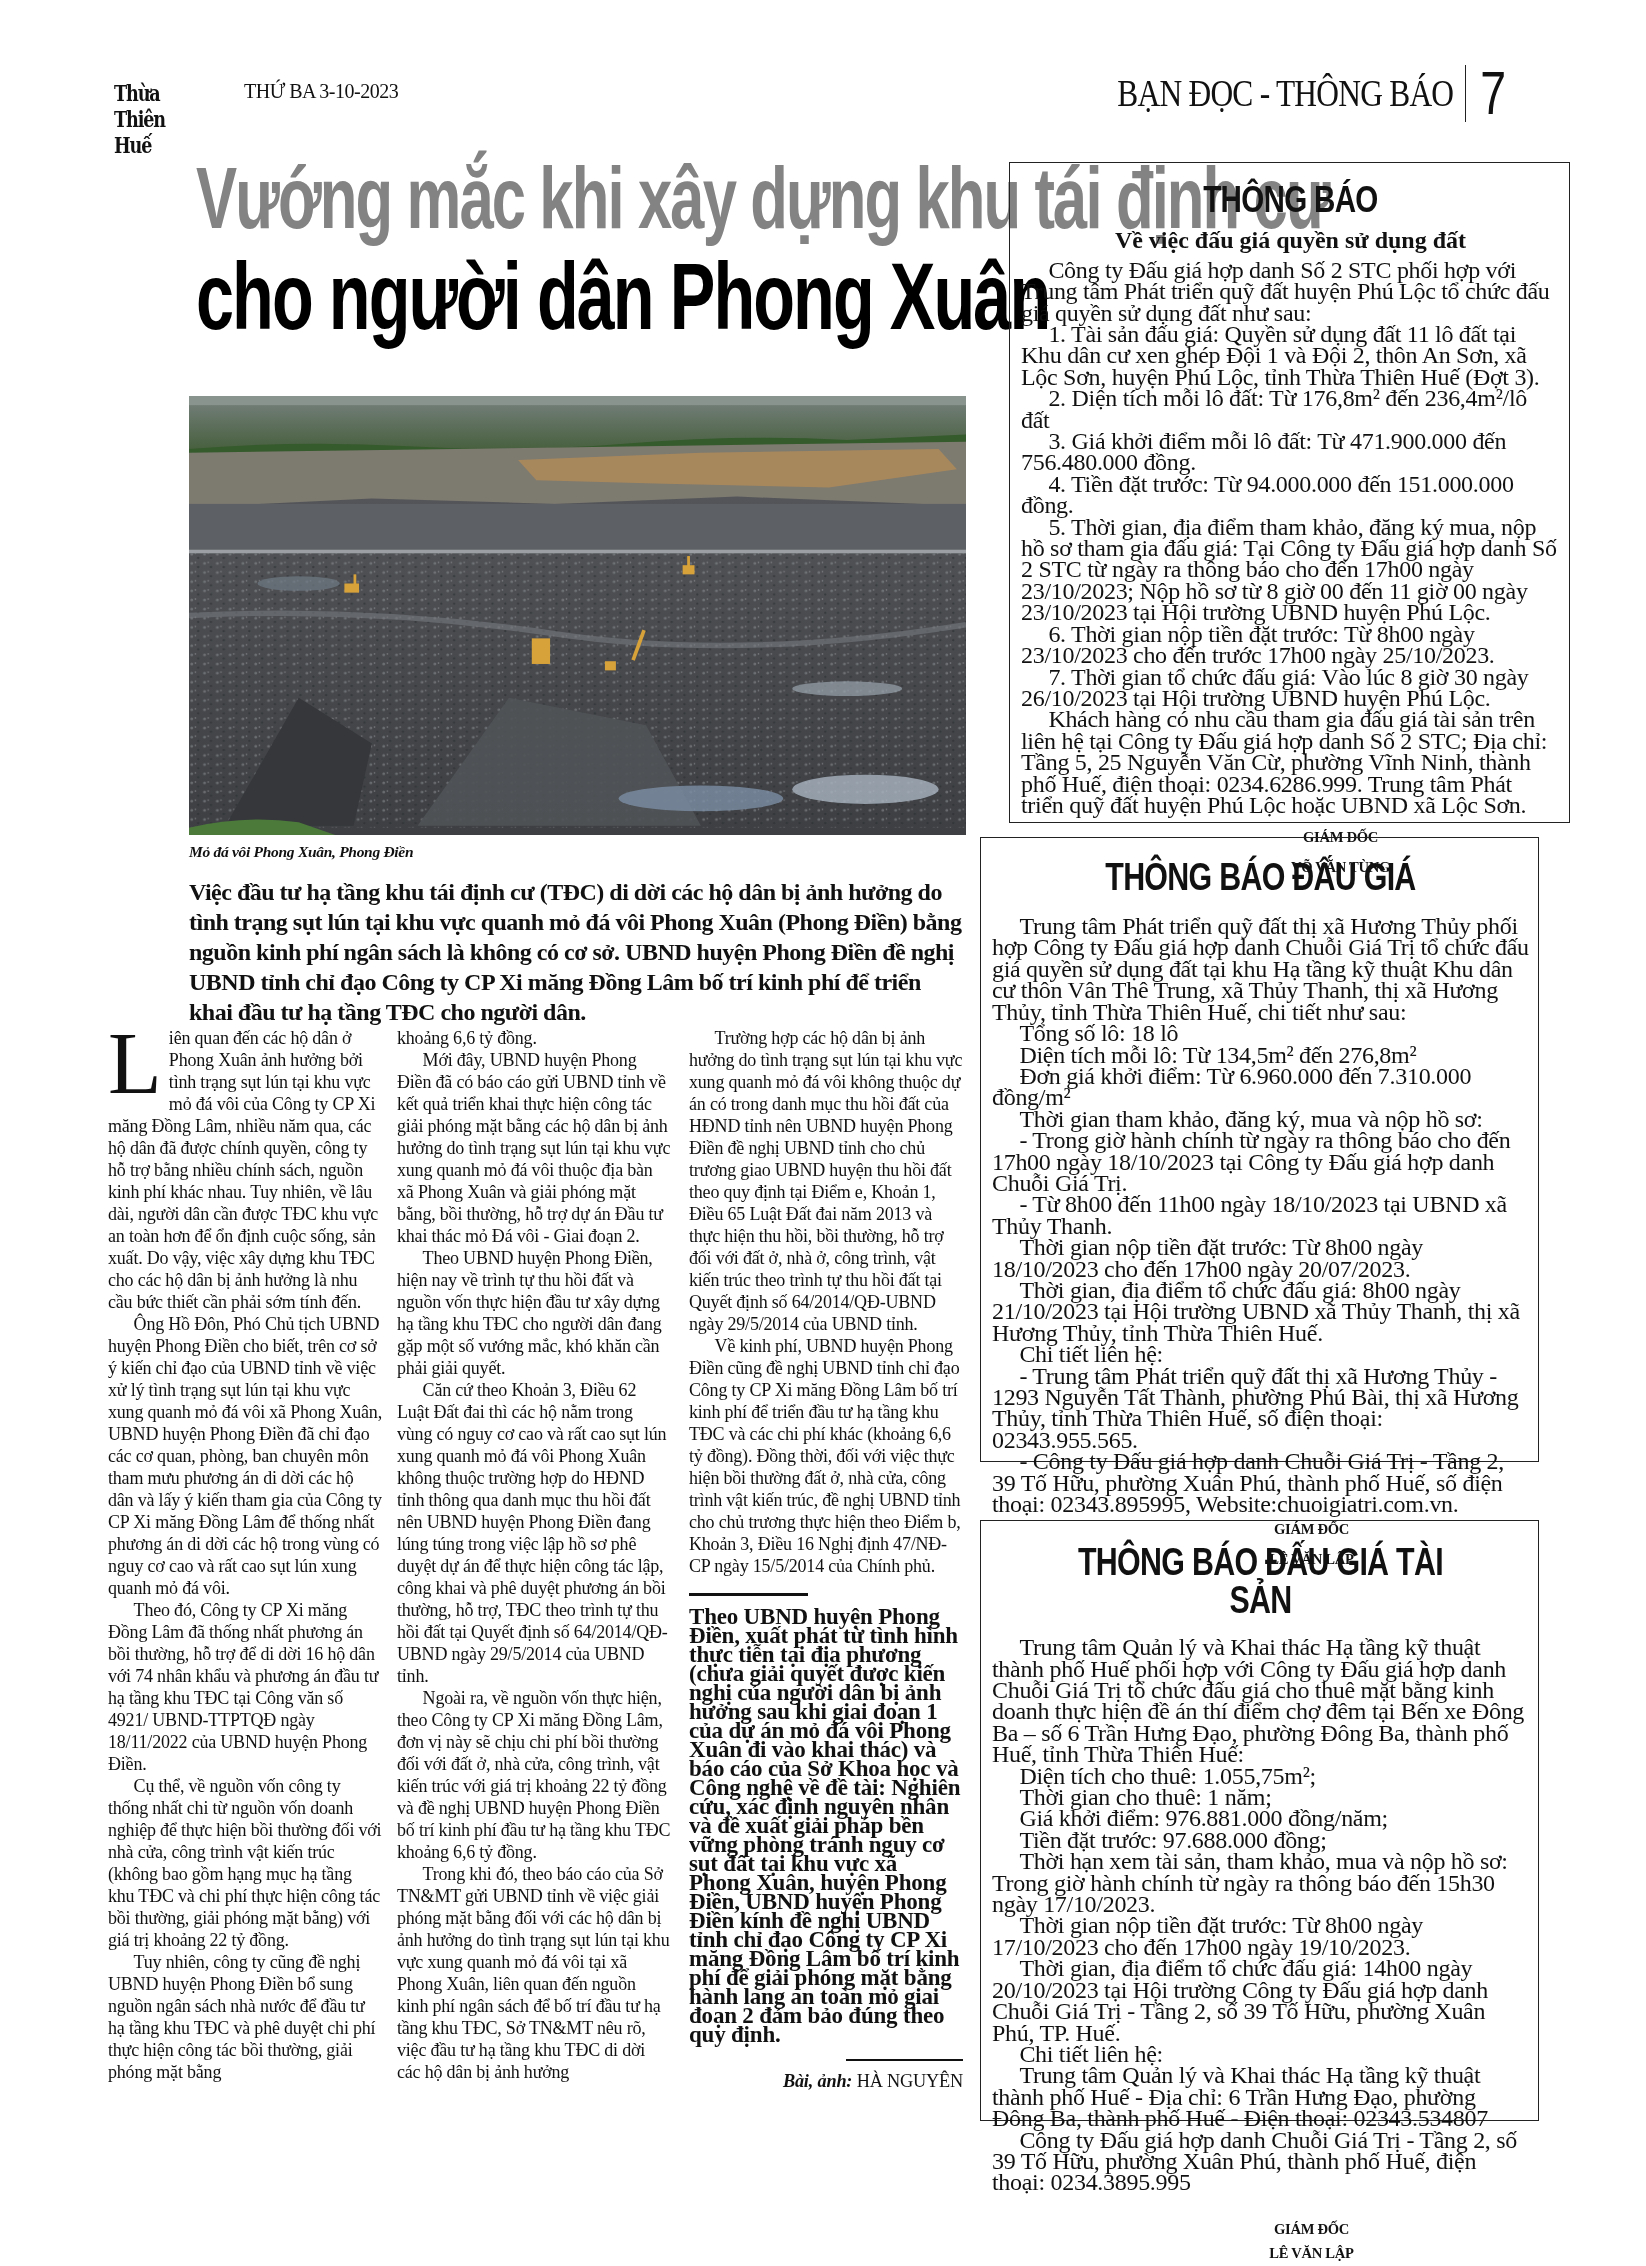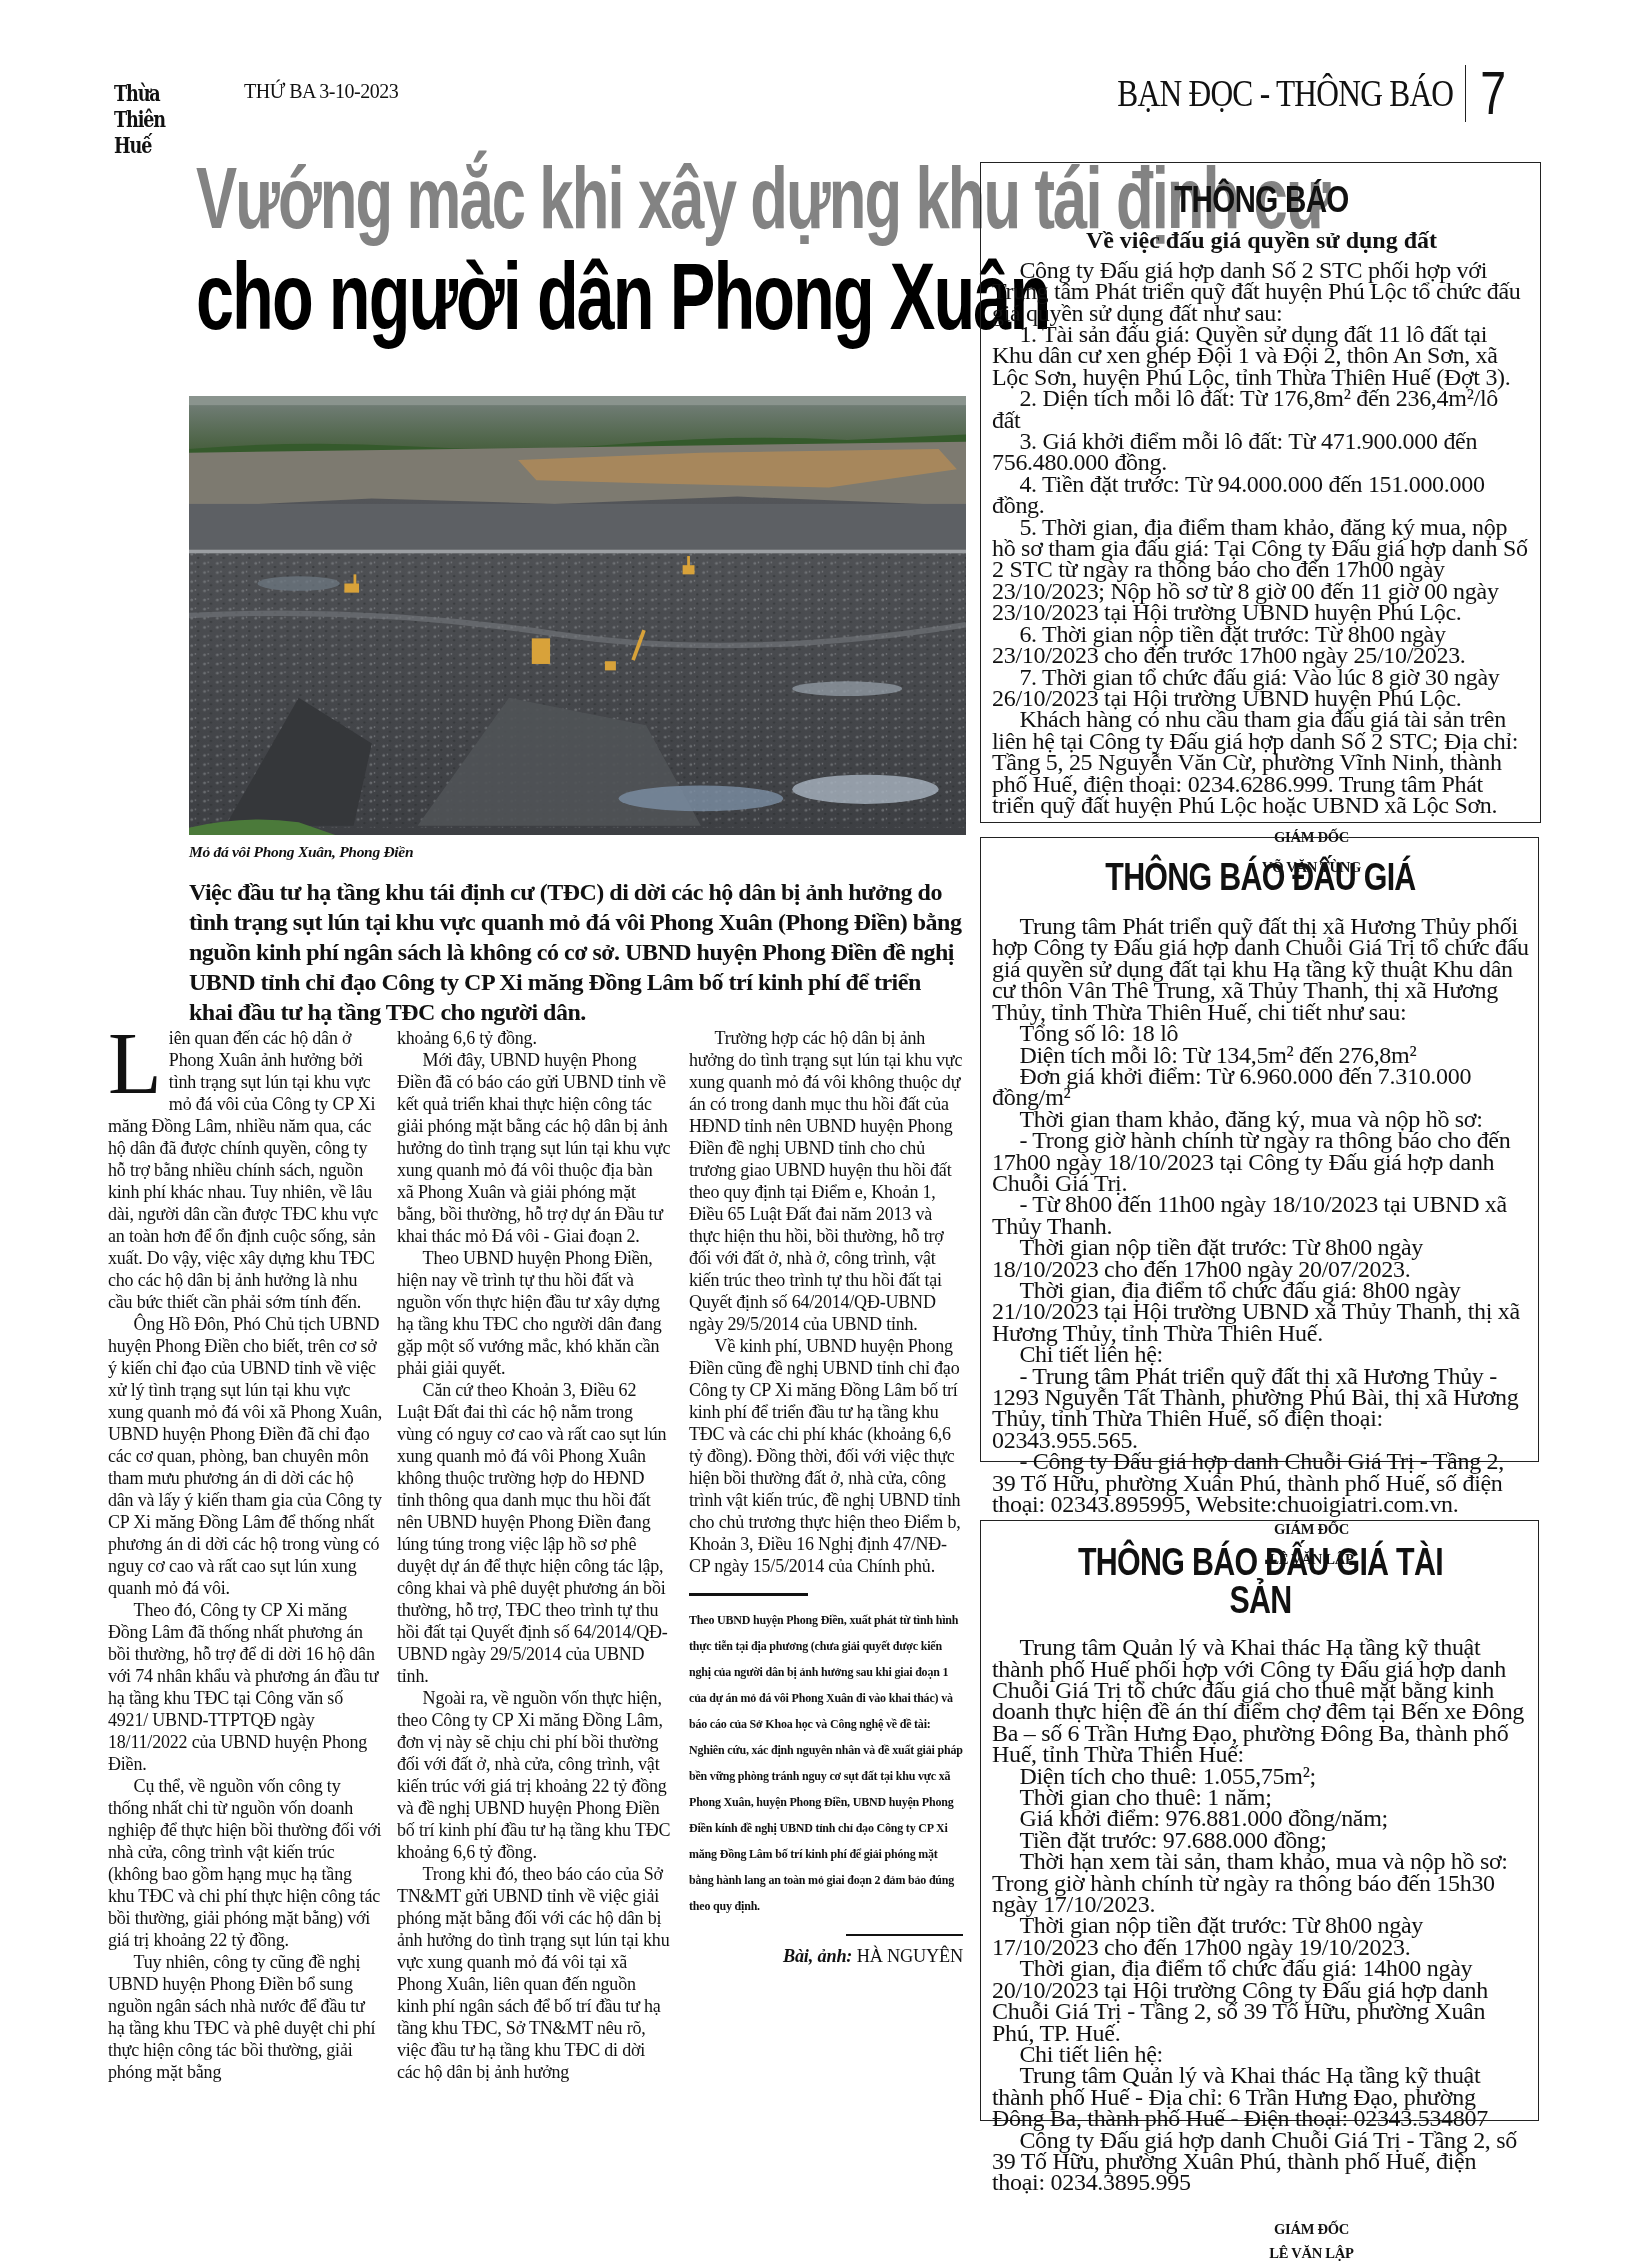--- a/index.html
+++ b/index.html
@@ -31,33 +31,33 @@
 
   
   .col { font-size: 18px; line-height: 22px; text-align: left; letter-spacing: -0.2px; }
   .col p { margin: 0; text-indent: 25.6px; }
   .col p.noindent { text-indent: 0; }
   .col1 { left: 108px; top: 1027px; width: 274px; }
   .col2 { left: 397px; top: 1027px; width: 274px; }
   .col3 { left: 689px; top: 1027px; width: 274px; }
   .dropcap { float: left; font-size: 88px; line-height: 69px; margin: 1.8px 7.3px 0 0; font-family: "Liberation Serif", serif; }
   .boxnote-rule { width: 119px; height: 2.7px; background: #111; margin: 16.4px 0 11px; }
-  .boxnote { font-weight: bold; font-size: 12px; line-height: 26px; letter-spacing: -0.2px; }
+  .boxnote { font-weight: bold; font-size: 23px; line-height: 19px; letter-spacing: -0.2px; }
   .byline-rule { width: 117px; height: 2.7px; background: #111; margin: 14.6px 0 9.1px auto; }
   .byline { text-align: right; font-size: 18.3px; }
   .byline .lbl { font-style: italic; font-weight: bold; margin-left: 20px; }
 
   
   .notice { border: 1.8px solid #222; box-sizing: border-box; padding: 16.4px 9.1px 11px 11px; }
   .notice .n-title { font-family: "Liberation Sans", sans-serif; font-weight: bold; text-align: center; letter-spacing: -0.9px; line-height: 1; }
   .notice .n-sub { text-align: center; font-weight: bold; font-size: 24px; margin: 9.1px 0 5.5px; }
   .notice .n-body { font-size: 24px; line-height: 21.4px; letter-spacing: -0.3px; }
   .notice .n-body p { margin: 0; text-indent: 27.4px; }
   .notice .n-sign { text-align: center; font-weight: bold; font-size: 14.6px; letter-spacing: -0.3px; }
-  .n1 { left: 980px; top: 162px; width: 561px; height: 661px; }
+  .n1 { left: 1009px; top: 162px; width: 561px; height: 661px; }
   .n1 .n-title { font-size: 37px; margin-top: 1.8px; transform: scaleX(0.8); }
   .n2 { left: 980px; top: 837px; width: 559px; height: 625px; }
   .n2 .n-title { font-size: 38px; margin: 3.7px 0 20px; transform: scaleX(0.8); }
   .n3 { left: 980px; top: 1520px; width: 559px; height: 601px; }
   .n3 .n-title { font-size: 38px; margin: 5.5px 0 18.3px; transform: scaleX(0.8); }
   .sign-block { margin-left: 210px; width: 219px; }
 </style>
 </head>
 <body>
 

